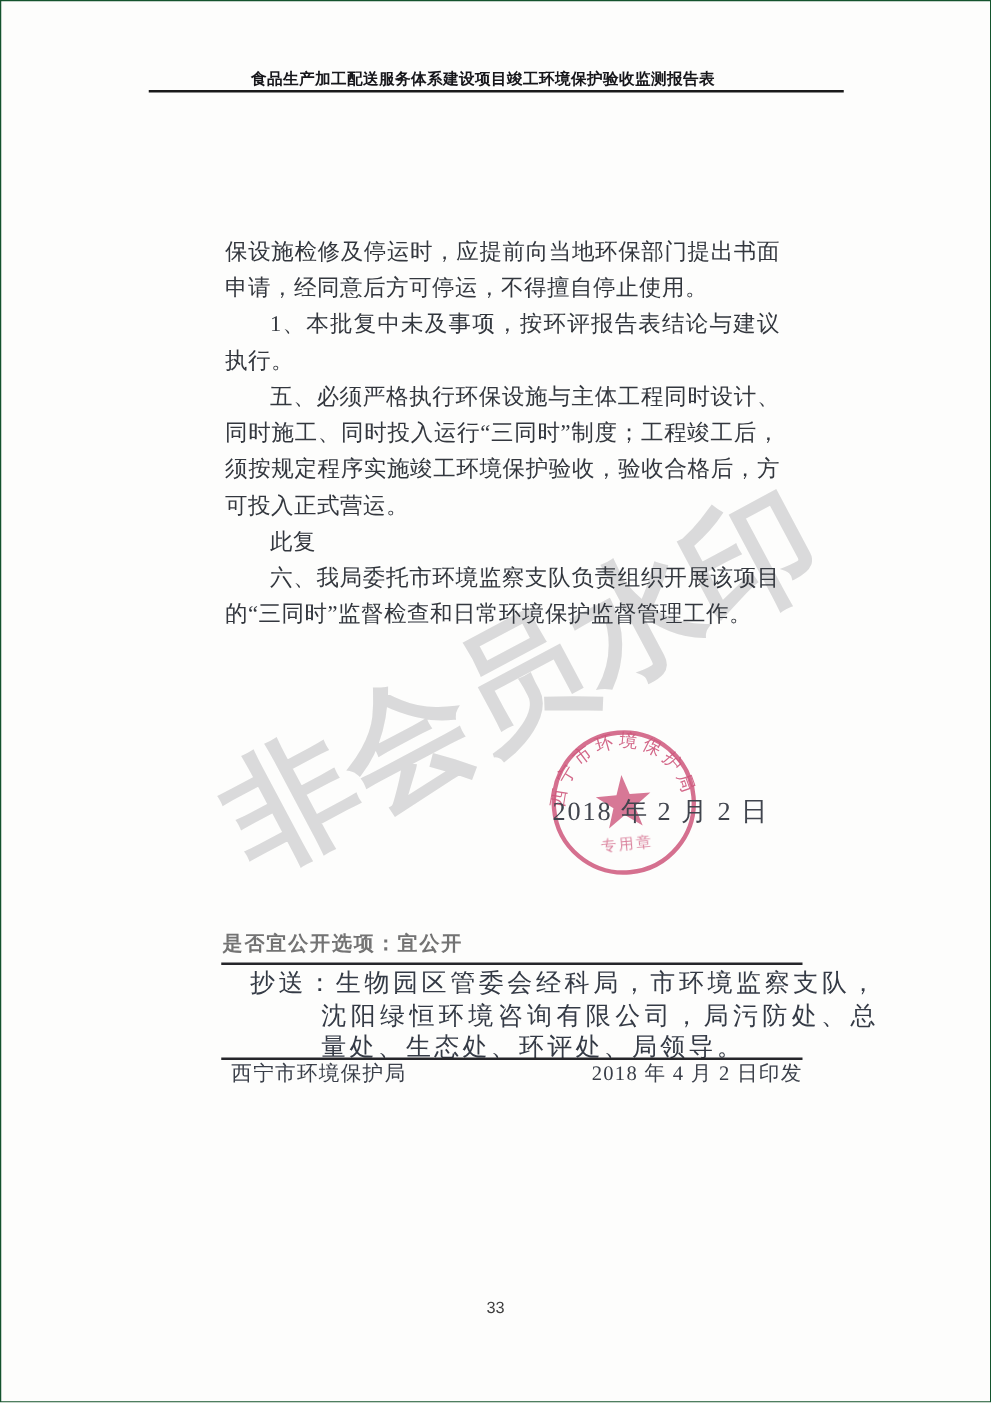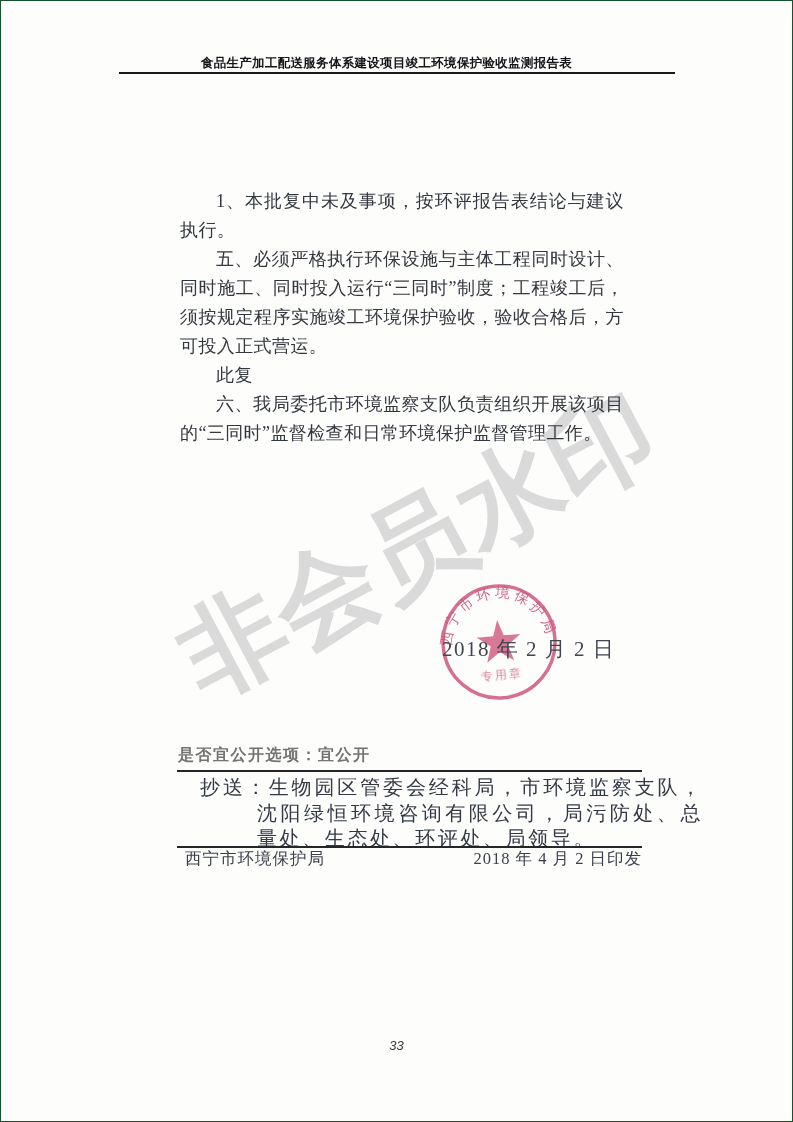--- a/index.html
+++ b/index.html
@@ -83,35 +83,36 @@
     position:absolute;left:184px;top:847px;width:457px;
     display:flex;justify-content:space-between;
     font-size:16.5px;color:#3a3f49;letter-spacing:1px;
     z-index:2;
   }
   
   .page-number{
     position:absolute;left:0;right:0;top:1037px;
     text-align:center;
     font-family:"Liberation Sans","DejaVu Sans",sans-serif;
-    font-size:13px;color:#3c3c3c;z-index:2;font-style:italic;
+    font-size:13px;color:#3c3c3c;z-index:2;
   }
   .stamp-bottom-text{filter:blur(0.5px);}
 </style>
 </head>
 <body>
 
 <div class="page">
 
   <div class="doc-title">食品生产加工配送服务体系建设项目竣工环境保护验收监测报告表</div>
   <div class="header-rule"></div>
 
   <div class="watermark">非会员水印</div>
 
   <div class="body-text">
+    <p class="no-indent">保设施检修及停运时，应提前向当地环保部门提出书面申请，经同意后方可停运，不得擅自停止使用。</p>
     <p>1、本批复中未及事项，按环评报告表结论与建议执行。</p>
     <p>五、必须严格执行环保设施与主体工程同时设计、同时施工、同时投入运行“三同时”制度；工程竣工后，须按规定程序实施竣工环境保护验收，验收合格后，方可投入正式营运。</p>
     <p>此复</p>
     <p>六、我局委托市环境监察支队负责组织开展该项目的“三同时”监督检查和日常环境保护监督管理工作。</p>
   </div>
 
   <div class="stamp">
     <svg width="124" height="124" viewBox="0 0 124 124">
       <defs>
         <path id="sealArc" d="M 16 79 A 48 48 0 1 1 108 79" fill="none"></path>

